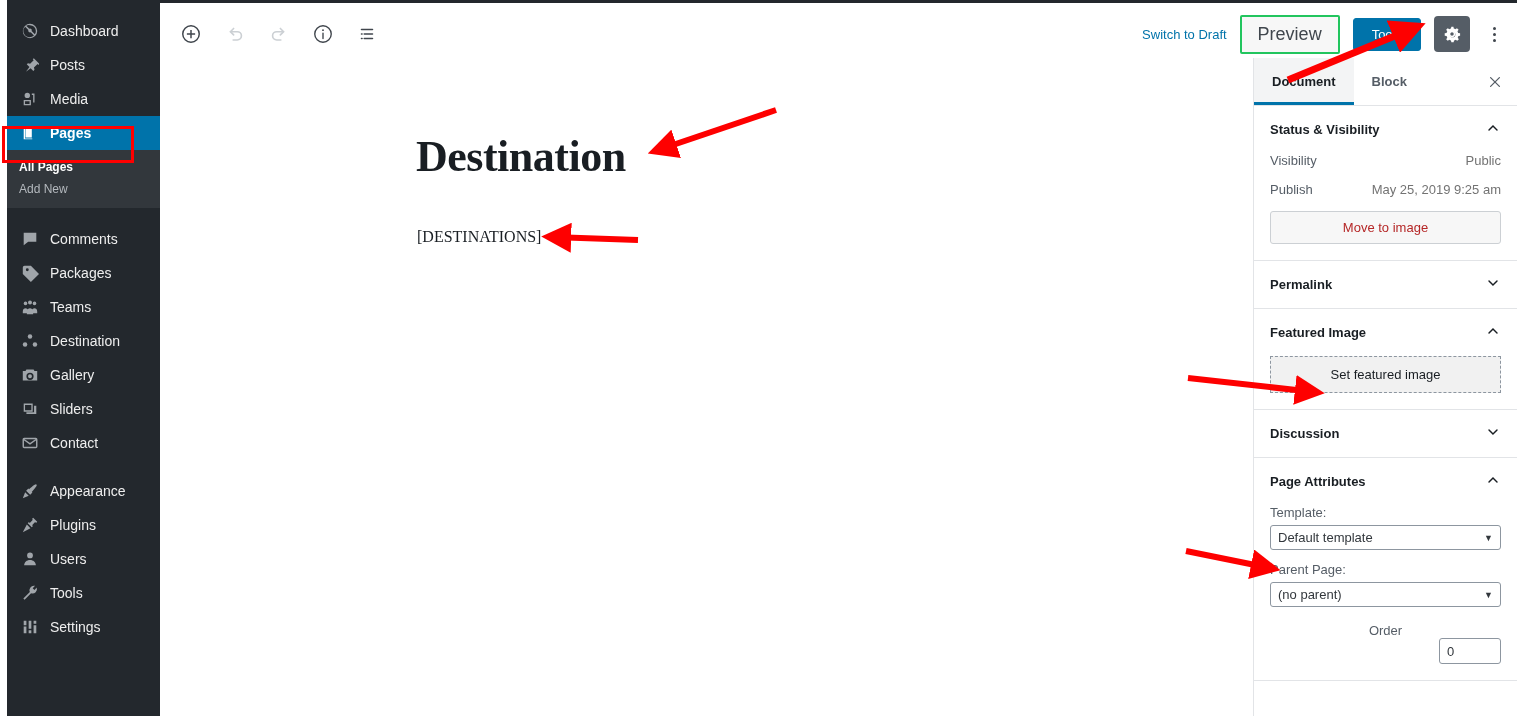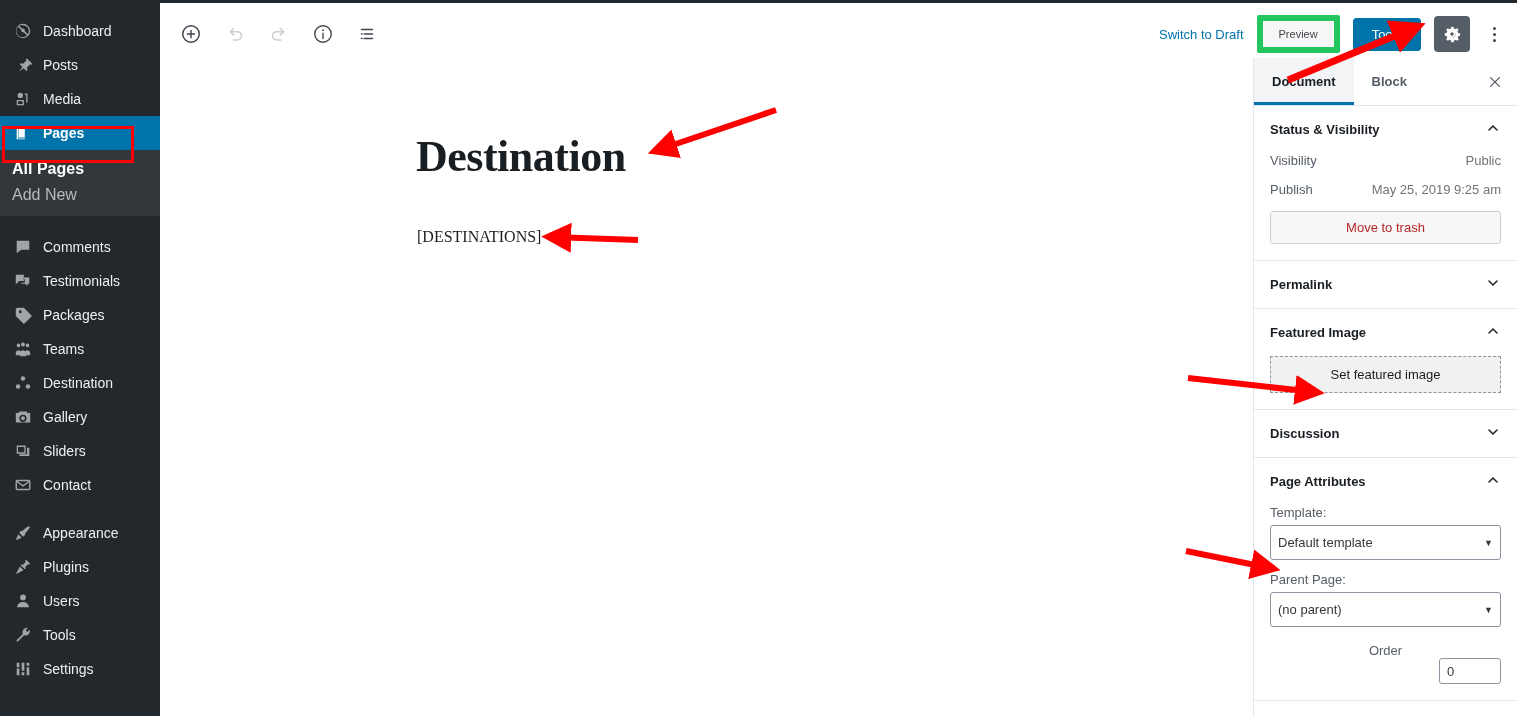--- a/index.html
+++ b/index.html
@@ -6,21 +6,21 @@
   html, body {
     width: 1517px; height: 716px;
     overflow: hidden;
     font-family: "Liberation Sans", sans-serif;
     background: #fff;
   }
   .app { position: relative; width: 1517px; height: 716px; }
 
   
   .adminmenu {
-    position: absolute; left: 0; top: 0;
+    position: absolute; left: 7px; top: 0;
     width: 160px; height: 716px;
     background: #23282d;
     color: #eee;
     overflow: hidden;
   }
   .menu-item {
     position: relative;
     display: flex; align-items: center;
     height: 34px;
     padding-left: 12px;
@@ -65,21 +65,21 @@
     position: absolute;
     left: 2px; top: 126px;
     width: 132px; height: 37px;
     border: 3px solid #ff0000;
     pointer-events: none;
   }
 
   .submenu { background: #32373c; padding: 6px 0 8px 0; }
   .submenu-item {
     padding: 4px 12px 4px 12px;
-    font-size: 16px;
+    font-size: 12px;
     color: #b4b9be;
     cursor: pointer;
   }
   .submenu-item.current { color: #fff; font-weight: 700; }
   .menu-sep { height: 14px; }
 
   
   .topbar-black {
     position: absolute; left: 160px; top: 0;
     width: 1357px; height: 3px;
@@ -104,23 +104,23 @@
   .hdr-right {
     margin-left: auto;
     display: flex; align-items: center; gap: 13px;
     padding-right: 12px;
   }
   .link-draft {
     color: #0073aa; font-size: 13px; cursor: pointer;
     text-decoration: none;
   }
   .btn-preview {
-    font-size: 11px; color: #40464d;
+    font-size: 18px; color: #40464d;
     background: #f7f7f7;
-    border: 6px solid #22c55e;
+    border: 2px solid #22c55e;
     border-radius: 2px;
     padding: 7px 16px;
     cursor: pointer;
     font-family: "Liberation Sans", sans-serif;
   }
   .btn-update {
     font-size: 13px; color: #fff;
     background: #0073aa;
     border: 1px solid #0073aa;
     border-radius: 3px;
@@ -241,21 +241,21 @@
     padding: 10px 0;
     cursor: pointer;
     font-family: "Liberation Sans", sans-serif;
   }
   .field-label {
     font-size: 13px; color: #555d66;
     margin-bottom: 5px; display: block;
   }
   .select-box {
     position: relative;
-    width: 100%; height: 35px;
+    width: 100%; height: 25px;
     border: 1px solid #8d96a0;
     border-radius: 3px;
     background: #fff;
     display: flex; align-items: center;
     padding: 0 22px 0 7px;
     font-size: 13px; color: #32373c;
     cursor: pointer;
     margin-bottom: 12px;
   }
   .select-box .caret {
@@ -341,28 +341,20 @@
 
     <div class="menu-item">
       <span class="mi-icon">
         <svg width="18" height="18" viewBox="0 0 20 20" fill="currentColor">
             <path d="M3 3h14v10H8l-5 4v-4H3V3z"></path>
           </svg>
       </span>
       <span class="mi-label">Comments</span>
     </div>
 
-    <div class="menu-item">
-      <span class="mi-icon">
-        <svg width="18" height="18" viewBox="0 0 20 20" fill="currentColor">
-            <path d="M2 3h9v7H6l-4 3.5V10H2V3zm8.5 5H12v4H8.5l-.5.4V13h4l3 2.5V13h2V6h-6.5v2z"></path>
-          </svg>
-      </span>
-      <span class="mi-label">Testimonials</span>
-    </div>
 
     <div class="menu-item">
       <span class="mi-icon">
         <svg width="18" height="18" viewBox="0 0 20 20" fill="currentColor">
             <path d="M11 2H4a2 2 0 00-2 2v7l9 9 9-9-9-9zm-4 6a1.6 1.6 0 110-3.2A1.6 1.6 0 017 8z"></path>
           </svg>
       </span>
       <span class="mi-label">Packages</span>
     </div>
 
@@ -560,21 +552,21 @@
       </div>
       <div class="panel-body">
         <div class="row">
           <span class="lbl">Visibility</span>
           <span class="val">Public</span>
         </div>
         <div class="row">
           <span class="lbl">Publish</span>
           <span class="val">May 25, 2019 9:25 am</span>
         </div>
-        <button class="btn-trash">Move to trash</button>
+        <button class="btn-trash">Move to image</button>
       </div>
     </section>
 
     <section class="panel">
       <div class="panel-head">
         <span>Permalink</span>
         <span class="chev">
           <svg width="16" height="16" viewBox="0 0 20 20" fill="none" stroke="currentColor" stroke-width="1.8" stroke-linecap="round">
               <path d="M5 7.5l5 5 5-5"></path>
             </svg>

